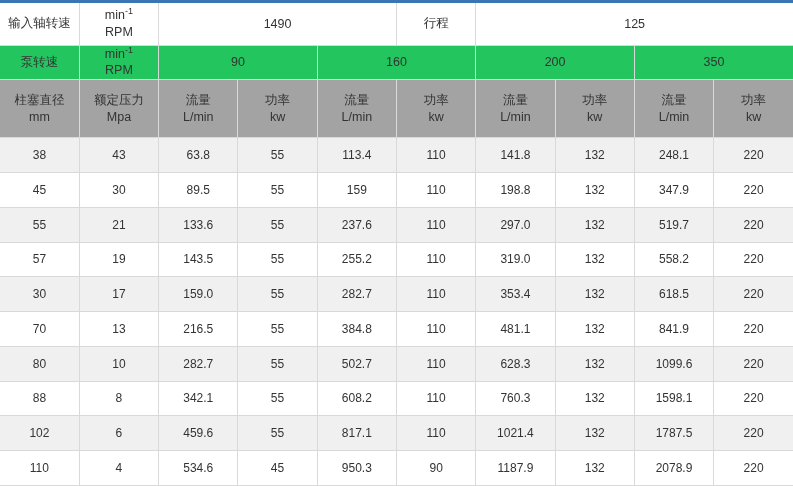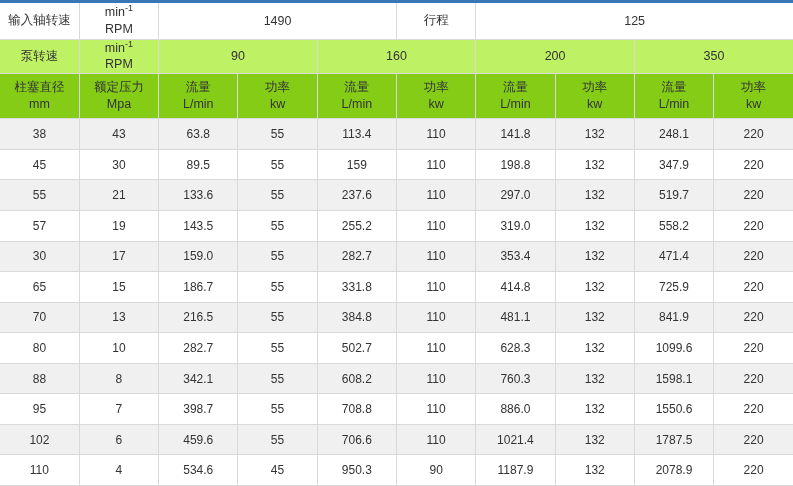--- a/index.html
+++ b/index.html
@@ -33,23 +33,23 @@
     font-weight: normal;
     overflow: hidden;
     white-space: nowrap;
   }
   
   table.spec tr > *:first-child { border-left: none; }
   table.spec tr > *:last-child  { border-right: none; }
   table.spec thead tr:first-child > * { border-top: none; }
   table.spec tbody tr:last-child > *  { border-bottom-color: #d9d9d9; }
 
-  thead tr.r1 { height: 36px; background: #ffffff; }
-  thead tr.r2 { height: 29px; background: #bef264; }
-  thead tr.r3 { height: 45px; background: #84cc16; }
+  thead tr.r1 { height: 42px; background: #ffffff; }
+  thead tr.r2 { height: 29px; background: #22c55e; }
+  thead tr.r3 { height: 58px; background: #a3a3a3; }
 
   tbody tr { height: 20px; background: #ffffff; }
   tbody tr:nth-child(odd) { background: #f0f0f0; }
   tbody td { font-size: 12px; }
 
   sup {
     font-size: 9px;
     line-height: 0;
     vertical-align: super;
   }
@@ -188,33 +188,21 @@
         </tr>
         <tr>
           <td>30</td>
           <td>17</td>
           <td>159.0</td>
           <td>55</td>
           <td>282.7</td>
           <td>110</td>
           <td>353.4</td>
           <td>132</td>
-          <td>471.4</td>
-          <td>220</td>
-        </tr>
-        <tr>
-          <td>65</td>
-          <td>15</td>
-          <td>186.7</td>
-          <td>55</td>
-          <td>331.8</td>
-          <td>110</td>
-          <td>414.8</td>
-          <td>132</td>
-          <td>725.9</td>
+          <td>618.5</td>
           <td>220</td>
         </tr>
         <tr>
           <td>70</td>
           <td>13</td>
           <td>216.5</td>
           <td>55</td>
           <td>384.8</td>
           <td>110</td>
           <td>481.1</td>
@@ -240,37 +228,25 @@
           <td>342.1</td>
           <td>55</td>
           <td>608.2</td>
           <td>110</td>
           <td>760.3</td>
           <td>132</td>
           <td>1598.1</td>
           <td>220</td>
         </tr>
         <tr>
-          <td>95</td>
-          <td>7</td>
-          <td>398.7</td>
-          <td>55</td>
-          <td>708.8</td>
-          <td>110</td>
-          <td>886.0</td>
-          <td>132</td>
-          <td>1550.6</td>
-          <td>220</td>
-        </tr>
-        <tr>
           <td>102</td>
           <td>6</td>
           <td>459.6</td>
           <td>55</td>
-          <td>706.6</td>
+          <td>817.1</td>
           <td>110</td>
           <td>1021.4</td>
           <td>132</td>
           <td>1787.5</td>
           <td>220</td>
         </tr>
         <tr>
           <td>110</td>
           <td>4</td>
           <td>534.6</td>

